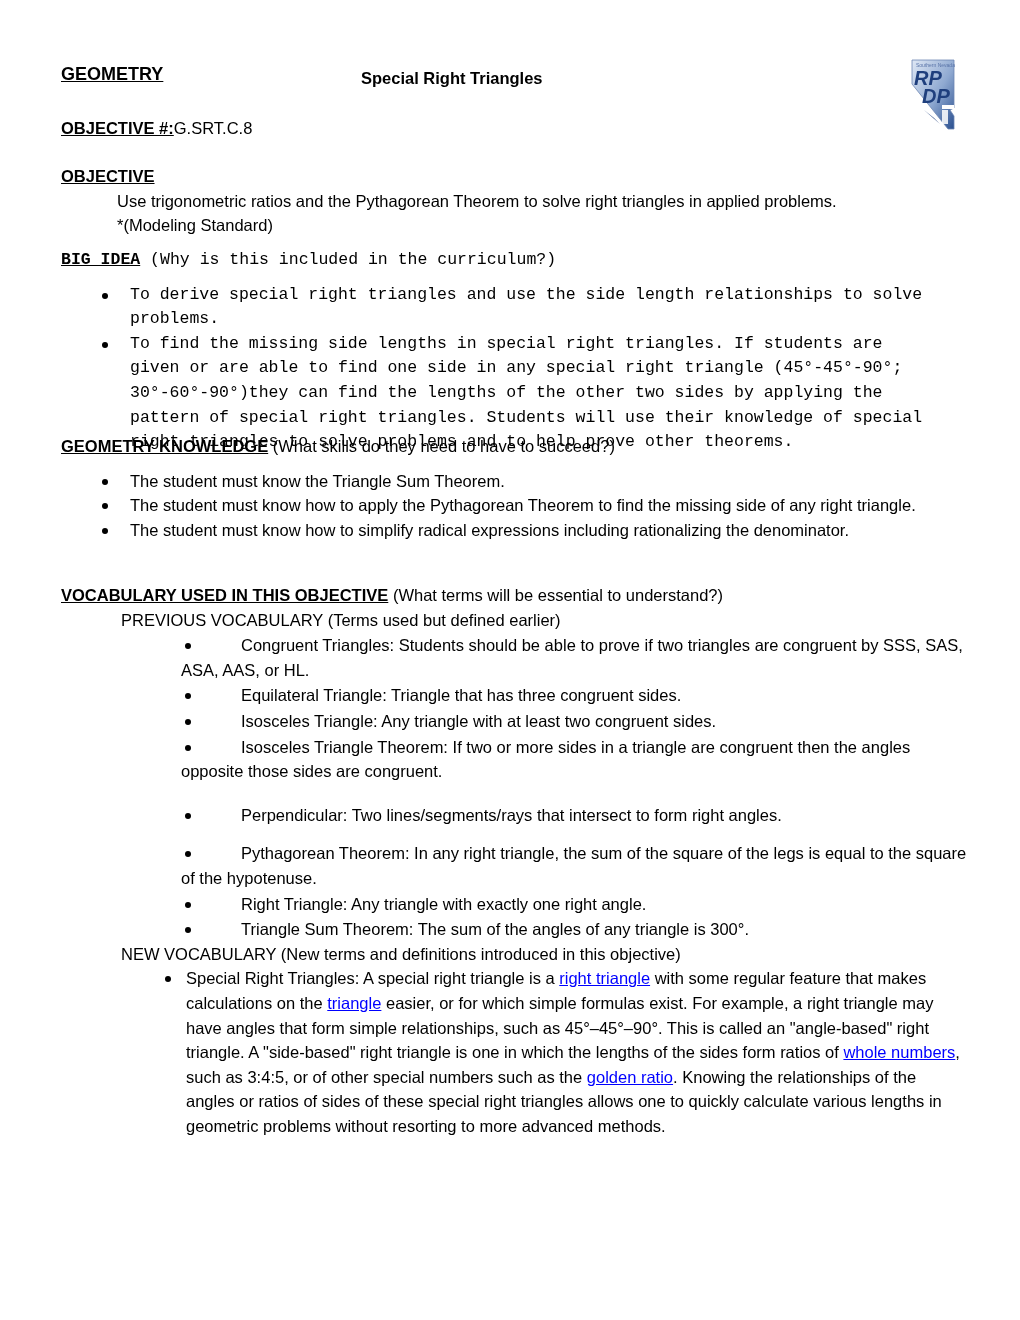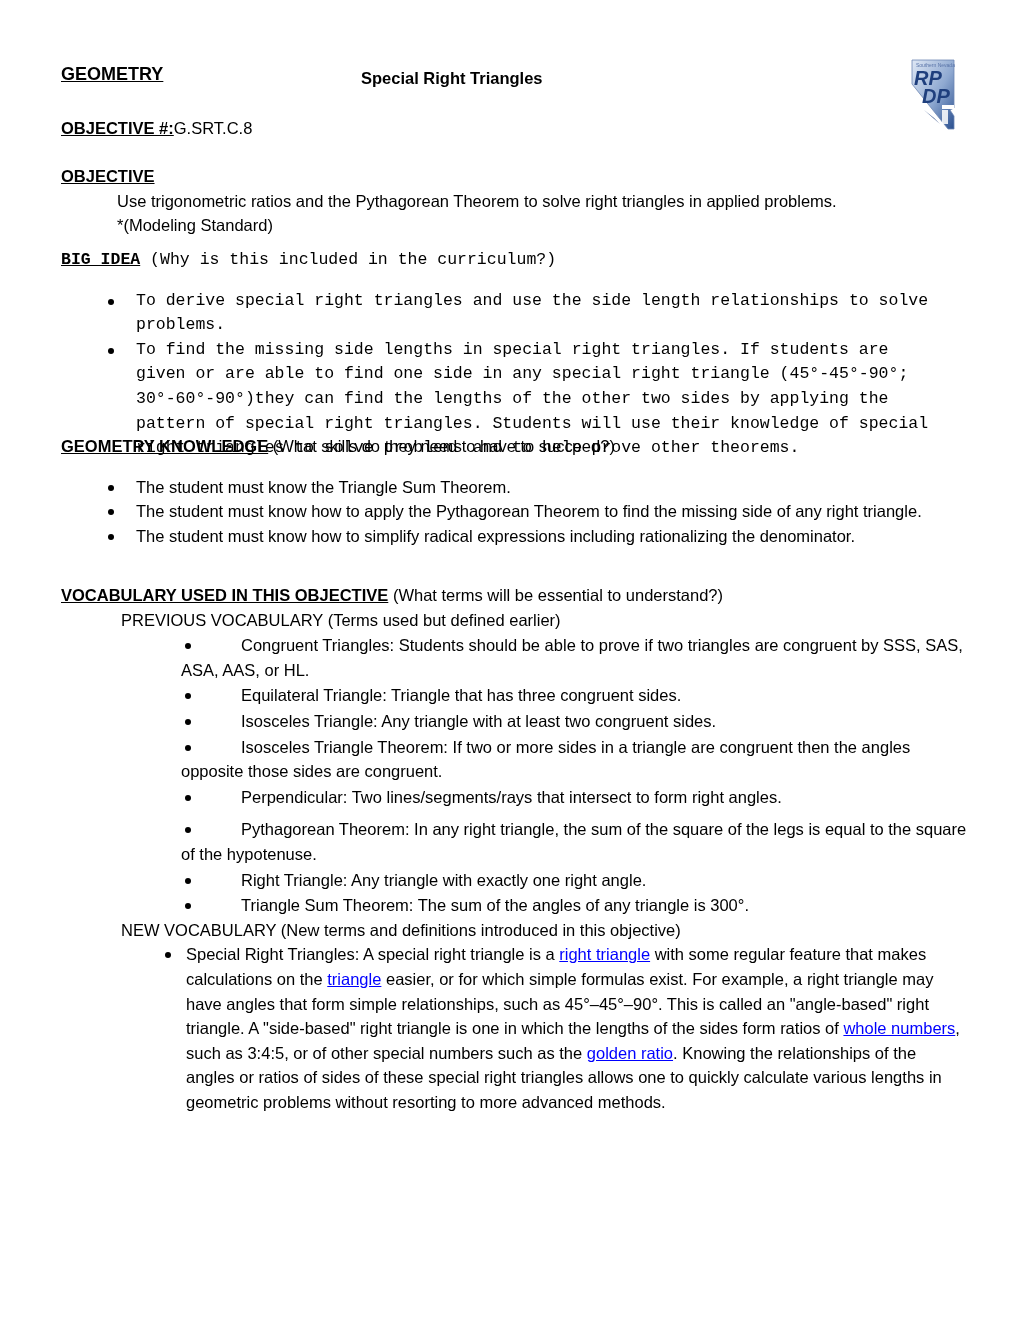--- a/index.html
+++ b/index.html
@@ -56,21 +56,21 @@
       width: 900px;
     }
     .section-head .lbl { font-weight: bold; text-decoration: underline; }
 
     .indent-text {
       margin-left: 56px;
     }
 
     ul.bul {
       list-style: none;
-      margin: 16px;
+      margin: 10px;
       padding: 0;
     }
     ul.bul li {
       position: relative;
       padding-left: 59px;
     }
     ul.bul li::before {
       content: "";
       position: absolute;
       left: 31px;
@@ -192,22 +192,22 @@
     <div class="section-head">
       <span class="lbl">VOCABULARY USED IN THIS OBJECTIVE</span><span> (What terms will be essential to understand?)</span>
     </div>
     <div class="subhead">
       <span class="lbl">PREVIOUS VOCABULARY</span><span> (Terms used but defined earlier)</span>
     </div>
     <ul class="vocab" style="margin-top:1px;">
       <li style="margin-bottom:1px;">Congruent Triangles:  Students should be able to prove if two triangles are congruent by SSS, SAS, ASA, AAS, or HL.</li>
       <li style="margin-bottom:1px;">Equilateral Triangle:  Triangle that has three congruent sides.</li>
       <li style="margin-bottom:1px;">Isosceles Triangle:  Any triangle with at least two congruent sides.</li>
-      <li style="margin-bottom:1px;">Isosceles Triangle Theorem:  If two or more sides in a triangle are congruent then the angles opposite those sides are congruent.</li>
-      <li style="margin-bottom:8px;">Perpendicular:  Two lines/segments/rays that intersect to form right angles.</li>
+      <li style="margin-bottom:19px;">Isosceles Triangle Theorem:  If two or more sides in a triangle are congruent then the angles opposite those sides are congruent.</li>
+      <li style="margin-bottom:14px;">Perpendicular:  Two lines/segments/rays that intersect to form right angles.</li>
       <li style="margin-bottom:1px;">Pythagorean Theorem:  In any right triangle, the sum of the square of the legs is equal to the square of the hypotenuse.</li>
       <li style="margin-bottom:1px;">Right Triangle:  Any triangle with exactly one right angle.</li>
       <li>Triangle Sum Theorem:  The sum of the angles of any triangle is 300°.</li>
     </ul>
     <div class="subhead">
       <span class="lbl">NEW VOCABULARY</span><span> (New terms and definitions introduced in this objective)</span>
     </div>
     <ul class="newvocab">
       <li><span>Special Right Triangles:  A special right triangle is a </span><a class="lnk">right triangle</a><span> with some regular feature that makes calculations on the </span><a class="lnk">triangle</a><span> easier, or for which simple formulas exist. For example, a right triangle may have angles that form simple relationships, such as 45°–45°–90°. This is called an "angle-based" right triangle. A "side-based" right triangle is one in which the lengths of the sides form ratios of </span><a class="lnk">whole numbers</a><span>, such as 3:4:5, or of other special numbers such as the </span><a class="lnk">golden ratio</a><span>. Knowing the relationships of the angles or ratios of sides of these special right triangles allows one to quickly calculate various lengths in geometric problems without resorting to more advanced methods.</span></li>
     </ul>

